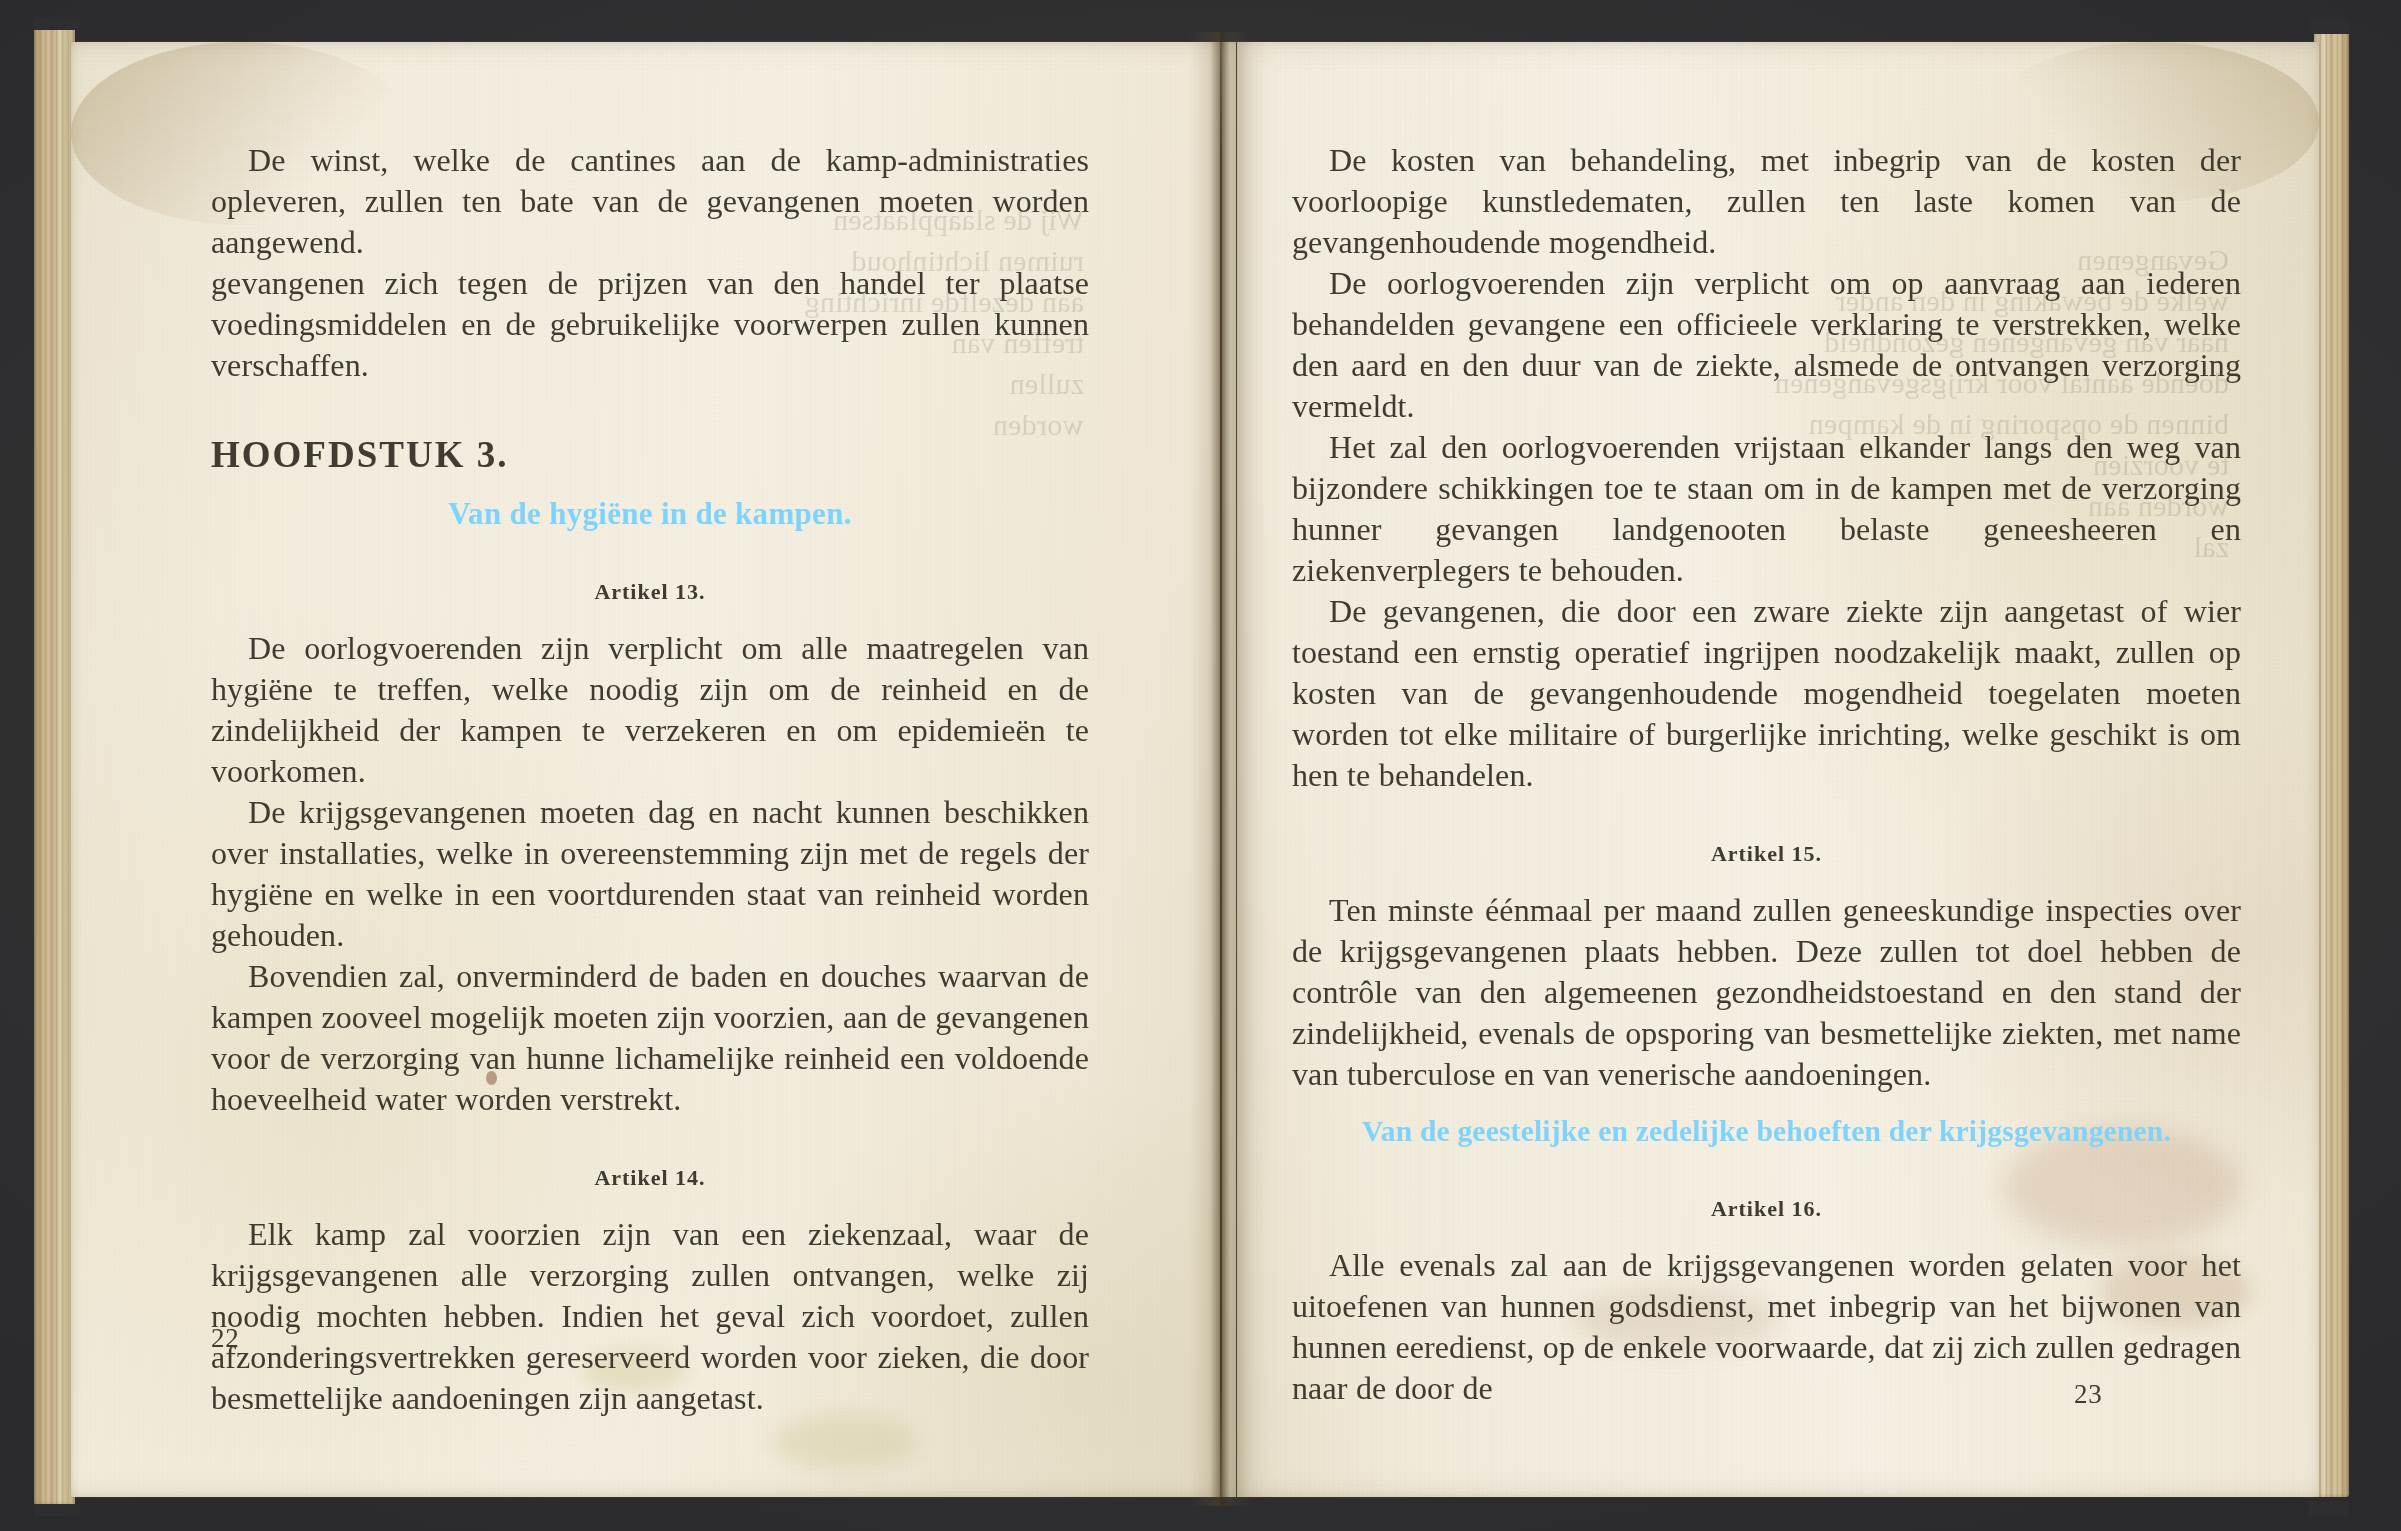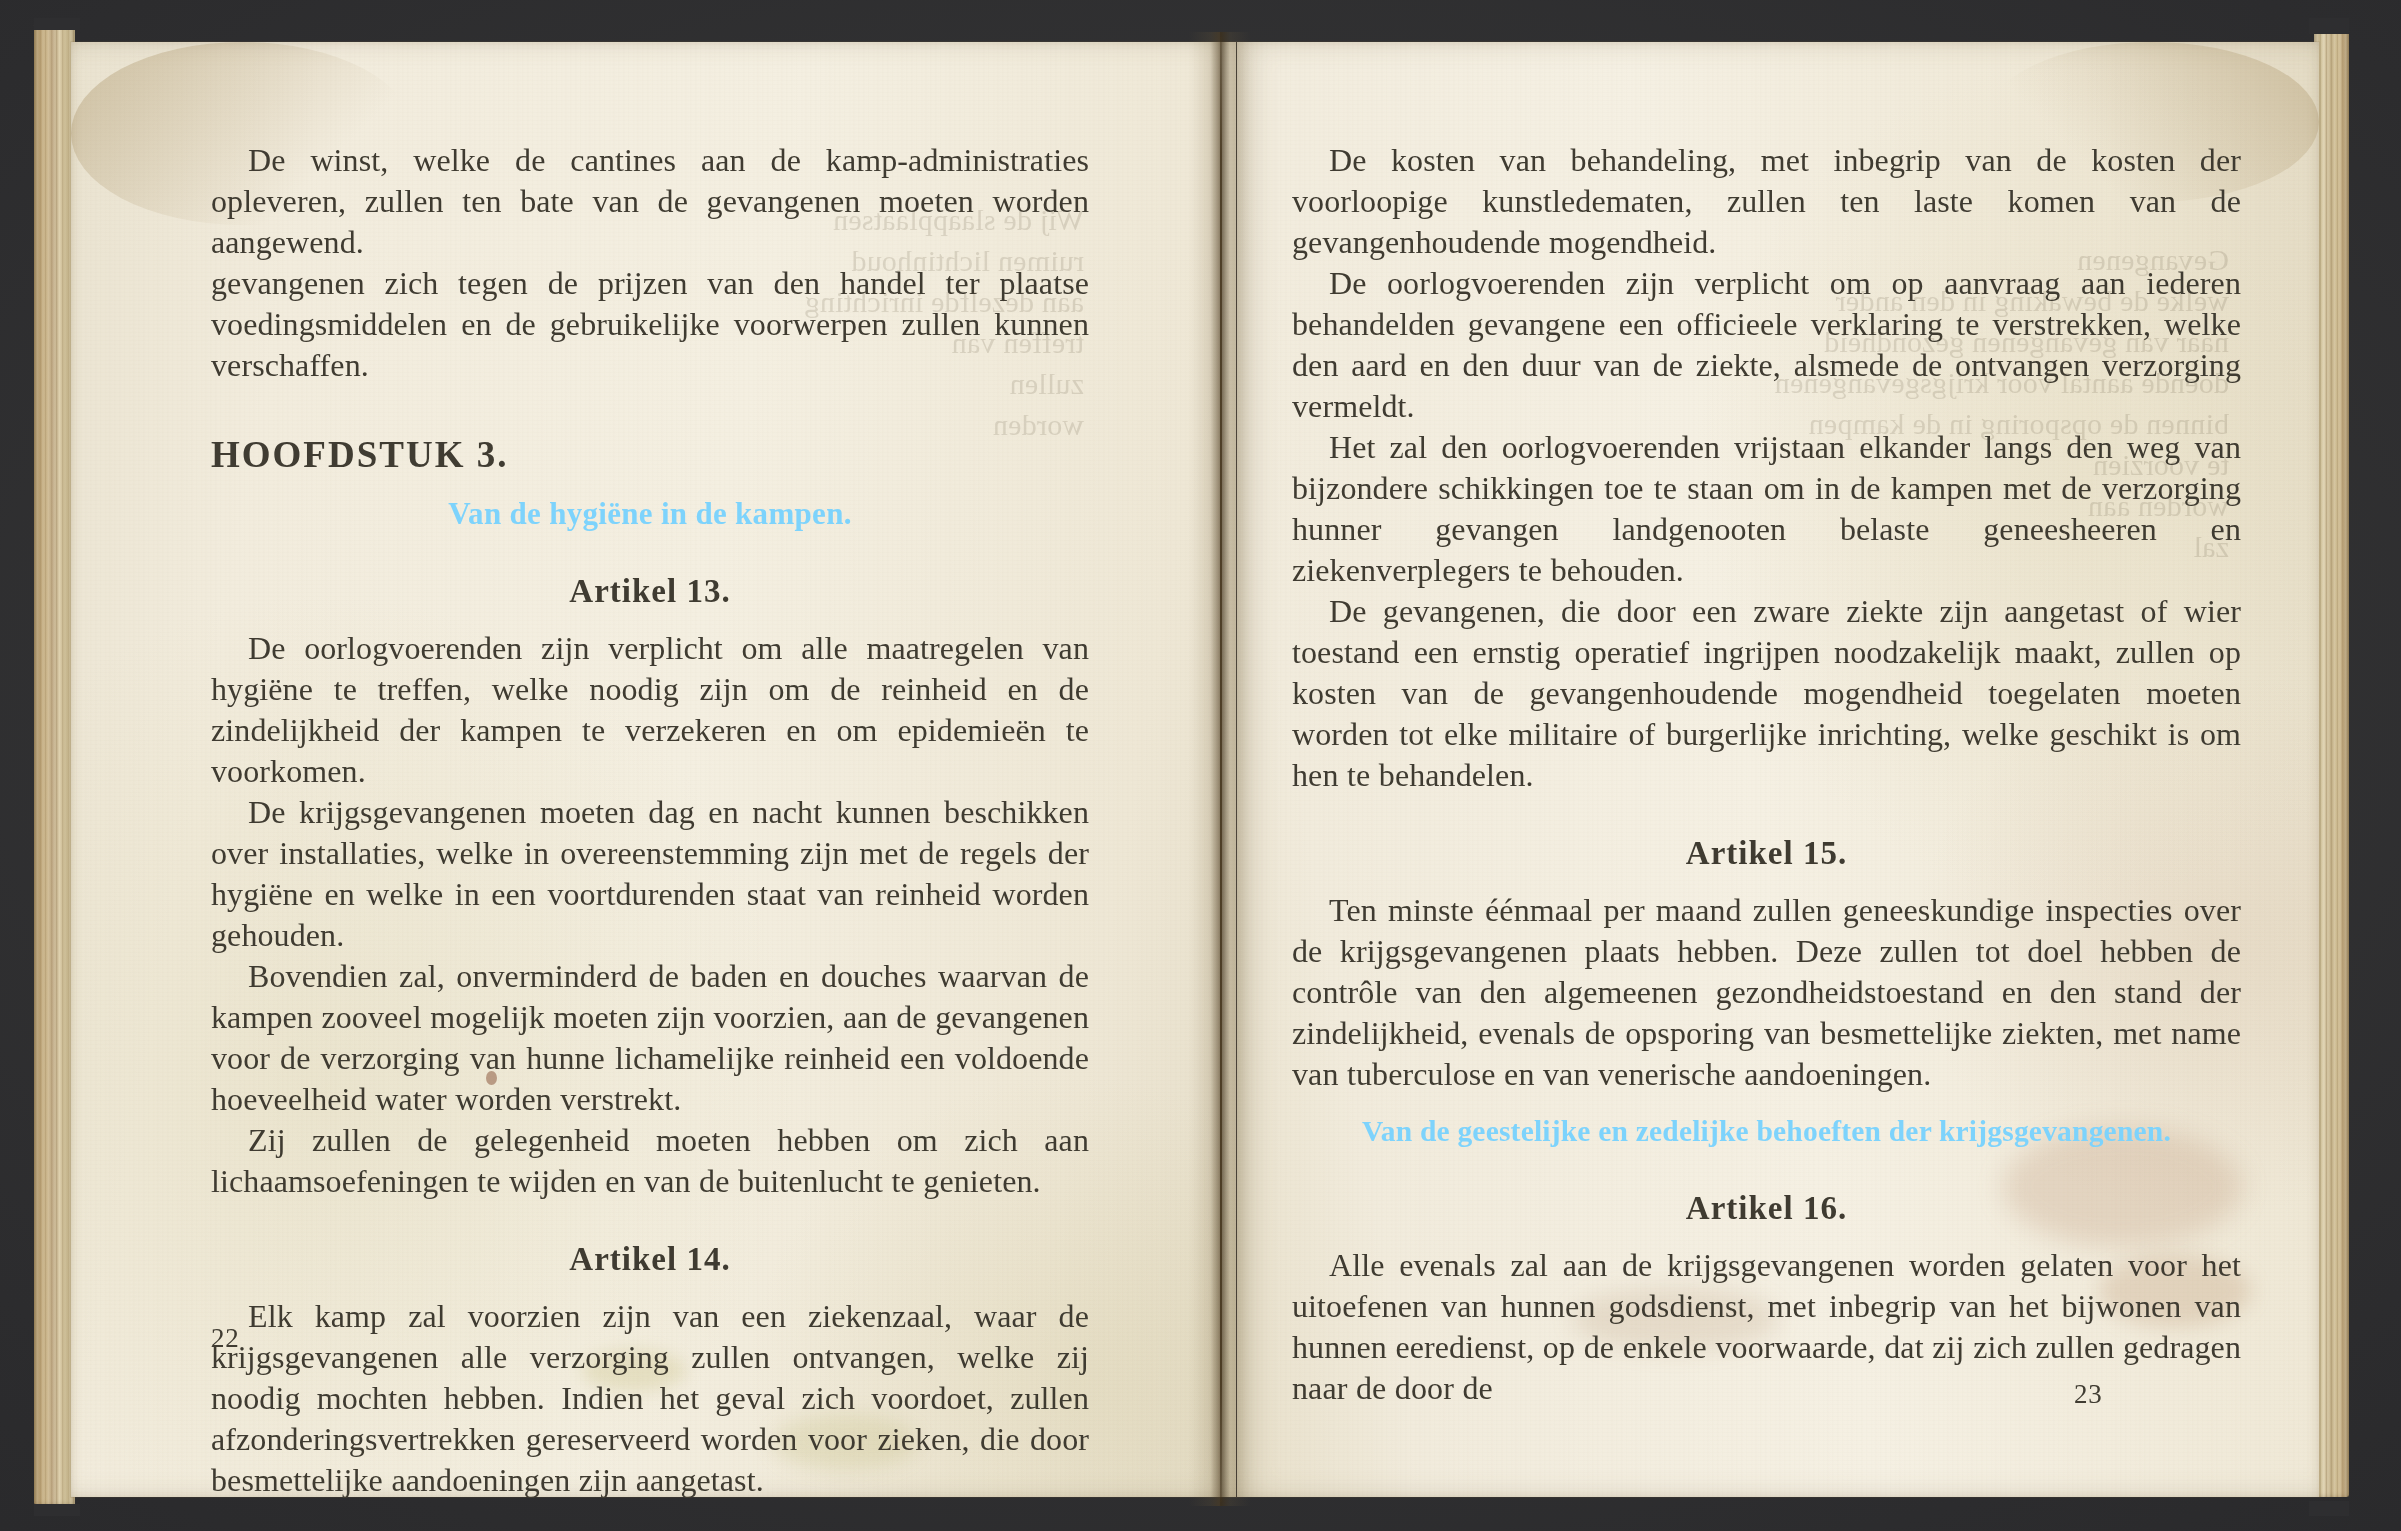--- a/index.html
+++ b/index.html
@@ -187,21 +187,21 @@
     text-align: center;
     font-size: 31px;
     line-height: 40px;
     letter-spacing: 0.3px;
     color: #7dd3fc;
   }
   .chapter-sub.wide { font-size: 29.5px; letter-spacing: 0.2px; }
   .article {
     margin: 37px 0 16px 0;
     text-align: center;
-    font-size: 33px;
+    font-size: 22px;
     line-height: 41px;
     letter-spacing: 1px;
     color: #3f3b31;
   }
 
   .folio {
     position: absolute;
     font-size: 27px;
     letter-spacing: 0.8px;
     color: #403c32;
@@ -290,21 +290,20 @@
 
   <div class="column col-left">
     <p class="para">De winst, welke de cantines aan de kamp-administraties opleveren, zullen ten bate van de gevangenen moeten worden aangewend.</p>
     <p class="para flush">gevangenen zich tegen de prijzen van den handel ter plaatse voedingsmiddelen en de gebruikelijke voorwerpen zullen kunnen verschaffen.</p>
     <h2 class="chapter">HOOFDSTUK 3.</h2>
     <h3 class="chapter-sub">Van de hygiëne in de kampen.</h3>
     <h4 class="article">Artikel 13.</h4>
     <p class="para">De oorlogvoerenden zijn verplicht om alle maatregelen van hygiëne te treffen, welke noodig zijn om de reinheid en de zindelijkheid der kampen te verzekeren en om epidemieën te voorkomen.</p>
     <p class="para">De krijgsgevangenen moeten dag en nacht kunnen beschikken over installaties, welke in overeenstemming zijn met de regels der hygiëne en welke in een voortdurenden staat van reinheid worden gehouden.</p>
     <p class="para">Bovendien zal, onverminderd de baden en douches waarvan de kampen zooveel mogelijk moeten zijn voorzien, aan de gevangenen voor de verzorging van hunne lichamelijke reinheid een voldoende hoeveelheid water worden verstrekt.</p>
-    <p class="para">Zij zullen de gelegenheid moeten hebben om zich aan lichaamsoefeningen te wijden en van de buitenlucht te genieten.</p>
     <h4 class="article">Artikel 14.</h4>
     <p class="para">Elk kamp zal voorzien zijn van een ziekenzaal, waar de krijgsgevangenen alle verzorging zullen ontvangen, welke zij noodig mochten hebben. Indien het geval zich voordoet, zullen afzonderingsvertrekken gereserveerd worden voor zieken, die door besmettelijke aandoeningen zijn aangetast.</p>
   </div>
   <div class="folio folio-left">22</div>
 
   <div class="column col-right">
     <p class="para">De kosten van behandeling, met inbegrip van de kosten der voorloopige kunstledematen, zullen ten laste komen van de gevangenhoudende mogendheid.</p>
     <p class="para">De oorlogvoerenden zijn verplicht om op aanvraag aan iederen behandelden gevangene een officieele verklaring te verstrekken, welke den aard en den duur van de ziekte, alsmede de ontvangen verzorging vermeldt.</p>
     <p class="para">Het zal den oorlogvoerenden vrijstaan elkander langs den weg van bijzondere schikkingen toe te staan om in de kampen met de verzorging hunner gevangen landgenooten belaste geneesheeren en ziekenverplegers te behouden.</p>
     <p class="para">De gevangenen, die door een zware ziekte zijn aangetast of wier toestand een ernstig operatief ingrijpen noodzakelijk maakt, zullen op kosten van de gevangenhoudende mogendheid toegelaten moeten worden tot elke militaire of burgerlijke inrichting, welke geschikt is om hen te behandelen.</p>

